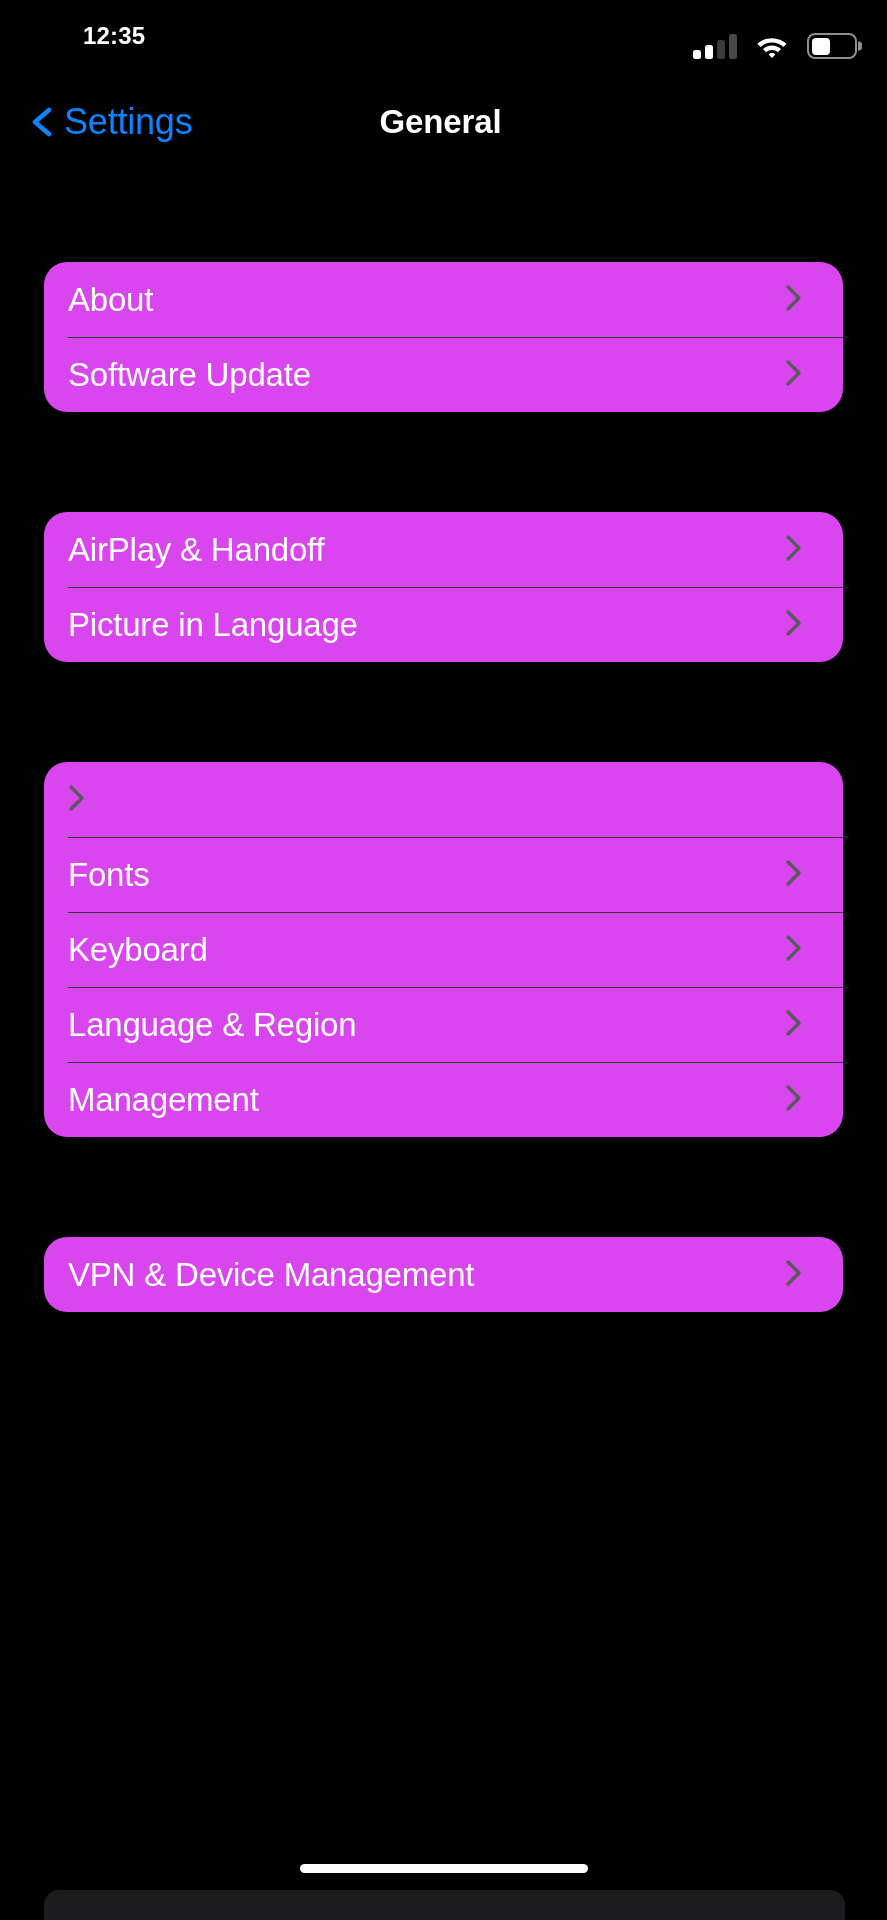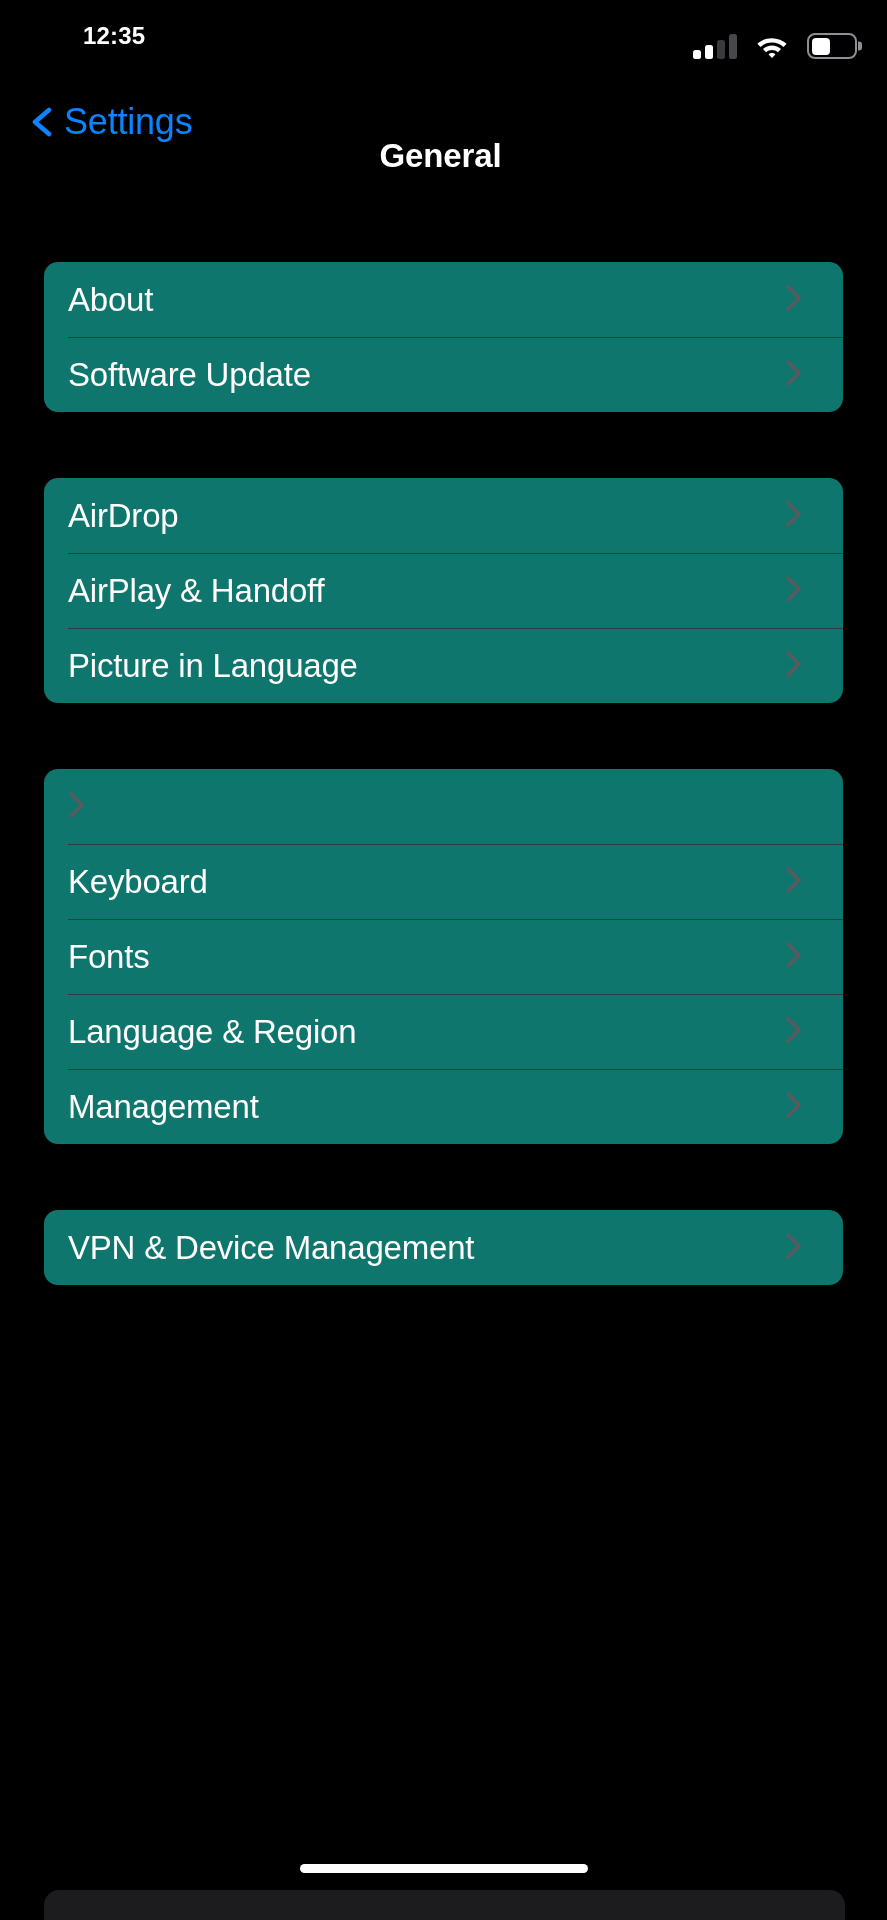--- a/index.html
+++ b/index.html
@@ -100,35 +100,34 @@
   }
   .nav-title {
     position:absolute;
     left:0; right:0; top:50%;
     transform:translateY(-50%);
     text-align:center;
     font-size:33px;
     font-weight:700;
     color:#fff;
     letter-spacing:-0.1px;
-    margin-top:34px;
   }
 
   
   .content {
     position:absolute;
     top:160px; left:0;
     width:887px;
     padding:0 44px;
   }
   .group {
-    background:#0f766e;
-    border-radius:14px;
+    background:#d946ef;
+    border-radius:23px;
     overflow:hidden;
-    margin-bottom:66px;
+    margin-bottom:100px;
   }
   .group:first-child { margin-top:102px; }
   .row {
     position:relative;
     height:75px;
     display:flex;
     align-items:center;
     padding:0 22px 0 24px;
     cursor:pointer;
   }
@@ -223,52 +222,46 @@
         </div>
         <div class="row">
           <span class="label">Software Update</span>
           <span><svg class="chev" viewBox="0 0 18 30">
               <polyline points="3,4 14,15 3,26" fill="none" stroke="#5a5a5e" stroke-width="3.4" stroke-linecap="round" stroke-linejoin="round"></polyline>
             </svg></span>
         </div>
       </div>
       <div class="group">
         <div class="row">
-          <span class="label">AirDrop</span>
-          <span><svg class="chev" viewBox="0 0 18 30">
-              <polyline points="3,4 14,15 3,26" fill="none" stroke="#5a5a5e" stroke-width="3.4" stroke-linecap="round" stroke-linejoin="round"></polyline>
-            </svg></span>
-        </div>
-        <div class="row">
           <span class="label">AirPlay &amp; Handoff</span>
           <span><svg class="chev" viewBox="0 0 18 30">
               <polyline points="3,4 14,15 3,26" fill="none" stroke="#5a5a5e" stroke-width="3.4" stroke-linecap="round" stroke-linejoin="round"></polyline>
             </svg></span>
         </div>
         <div class="row">
           <span class="label">Picture in Language</span>
           <span><svg class="chev" viewBox="0 0 18 30">
               <polyline points="3,4 14,15 3,26" fill="none" stroke="#5a5a5e" stroke-width="3.4" stroke-linecap="round" stroke-linejoin="round"></polyline>
             </svg></span>
         </div>
       </div>
       <div class="group">
         <div class="row">
           <span><svg class="chev" viewBox="0 0 18 30">
               <polyline points="3,4 14,15 3,26" fill="none" stroke="#5a5a5e" stroke-width="3.4" stroke-linecap="round" stroke-linejoin="round"></polyline>
             </svg></span>
         </div>
         <div class="row">
+          <span class="label">Fonts</span>
+          <span><svg class="chev" viewBox="0 0 18 30">
+              <polyline points="3,4 14,15 3,26" fill="none" stroke="#5a5a5e" stroke-width="3.4" stroke-linecap="round" stroke-linejoin="round"></polyline>
+            </svg></span>
+        </div>
+        <div class="row">
           <span class="label">Keyboard</span>
-          <span><svg class="chev" viewBox="0 0 18 30">
-              <polyline points="3,4 14,15 3,26" fill="none" stroke="#5a5a5e" stroke-width="3.4" stroke-linecap="round" stroke-linejoin="round"></polyline>
-            </svg></span>
-        </div>
-        <div class="row">
-          <span class="label">Fonts</span>
           <span><svg class="chev" viewBox="0 0 18 30">
               <polyline points="3,4 14,15 3,26" fill="none" stroke="#5a5a5e" stroke-width="3.4" stroke-linecap="round" stroke-linejoin="round"></polyline>
             </svg></span>
         </div>
         <div class="row">
           <span class="label">Language &amp; Region</span>
           <span><svg class="chev" viewBox="0 0 18 30">
               <polyline points="3,4 14,15 3,26" fill="none" stroke="#5a5a5e" stroke-width="3.4" stroke-linecap="round" stroke-linejoin="round"></polyline>
             </svg></span>
         </div>

